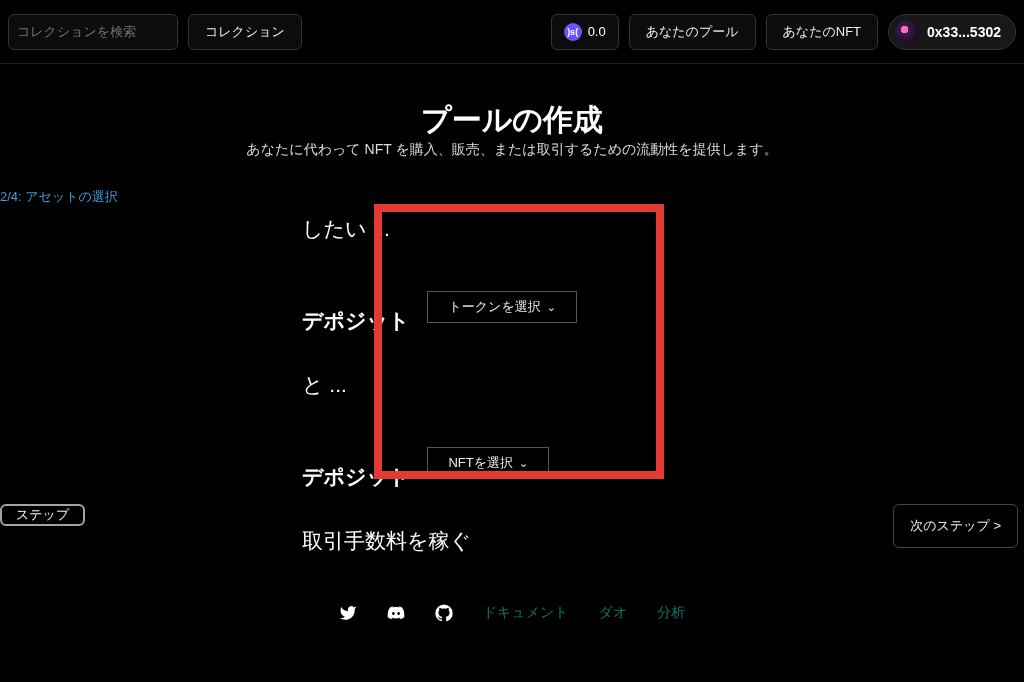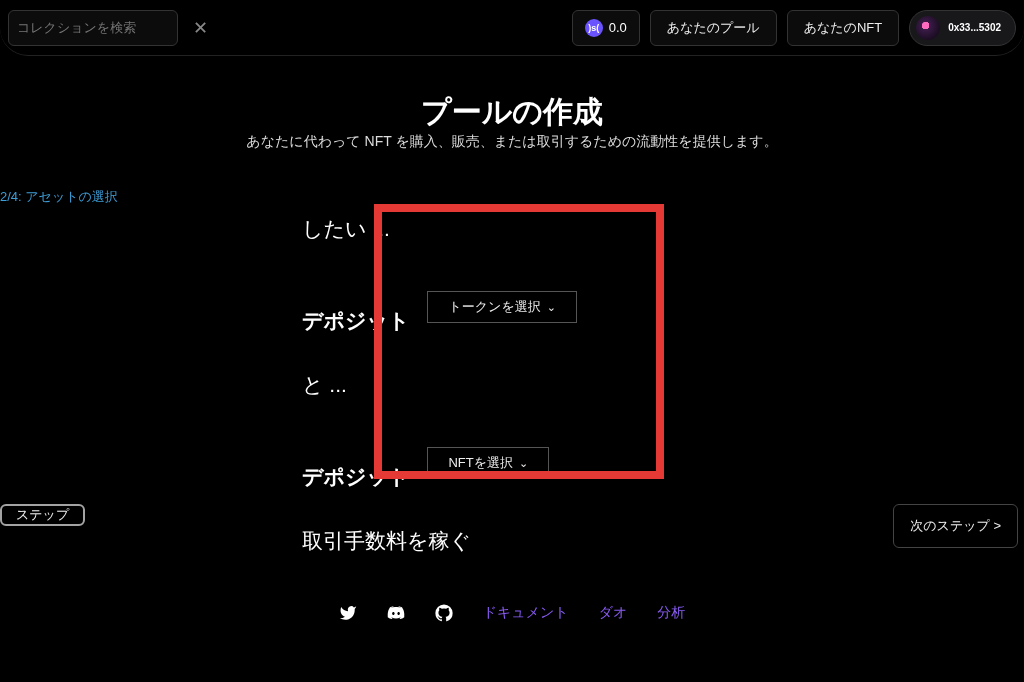--- a/index.html
+++ b/index.html
@@ -13,22 +13,21 @@
     position: relative;
   }
 
   
   .topbar {
     display: flex;
     align-items: center;
     padding: 10px 8px;
     gap: 10px;
     border-bottom: 1px solid #222;
-    height: 56px;
-    border-radius: 29px;
+    height: 64px;
   }
   .search-wrap {
     display: flex;
     align-items: center;
     background: #0c0c0c;
     border: 1px solid #333;
     border-radius: 6px;
     height: 36px;
     padding: 0 8px;
     width: 170px;
@@ -68,21 +67,21 @@
     width: 18px; height: 18px; border-radius: 50%;
     background: #6a53ff; display: flex; align-items: center; justify-content: center;
     font-size: 9px; color: #fff; font-weight: bold;
   }
   .wallet-pill {
     display: flex; align-items: center; gap: 8px;
     background: #18181b;
     border: 1px solid #333;
     border-radius: 18px;
     height: 36px; padding: 0 14px 0 6px;
-    font-size: 10px; font-weight: 600;
+    font-size: 14px; font-weight: 600;
     cursor: pointer;
   }
   .wallet-pill .avatar {
     width: 24px; height: 24px; border-radius: 50%;
     background: radial-gradient(circle at 40% 40%, #ff6ac1 18%, #3b1b48 19%, #1b0d22 70%);
   }
 
   
   .main {
     text-align: center;
@@ -164,30 +163,31 @@
     bottom: 60px;
     left: 0; right: 0;
     display: flex;
     align-items: center;
     justify-content: center;
     gap: 30px;
     font-size: 14px;
     color: #eee;
   }
   .footer svg { width: 18px; height: 18px; fill: #fff; cursor: pointer; }
-  .footer a { color: #8b5cf6; text-decoration: none; cursor: pointer; font-family: Liberation Serif, serif; }
+  .footer a { color: #0f766e; text-decoration: none; cursor: pointer; font-family: Liberation Serif, serif; }
 </style>
 </head>
 <body>
 
 <div class="topbar">
   <div class="search-wrap">
     <input type="text" placeholder="コレクションを検索" style="">
     <span class="x">✕</span>
   </div>
+  <div class="nav-btn">コレクション</div>
   <div class="spacer"></div>
   <div class="balance-pill">
     <span class="dot">)s(</span>
     <span>0.0</span>
   </div>
   <div class="nav-btn">あなたのプール</div>
   <div class="nav-btn">あなたのNFT</div>
   <div class="wallet-pill">
     <span class="avatar"></span>
     <span>0x33...5302</span>

